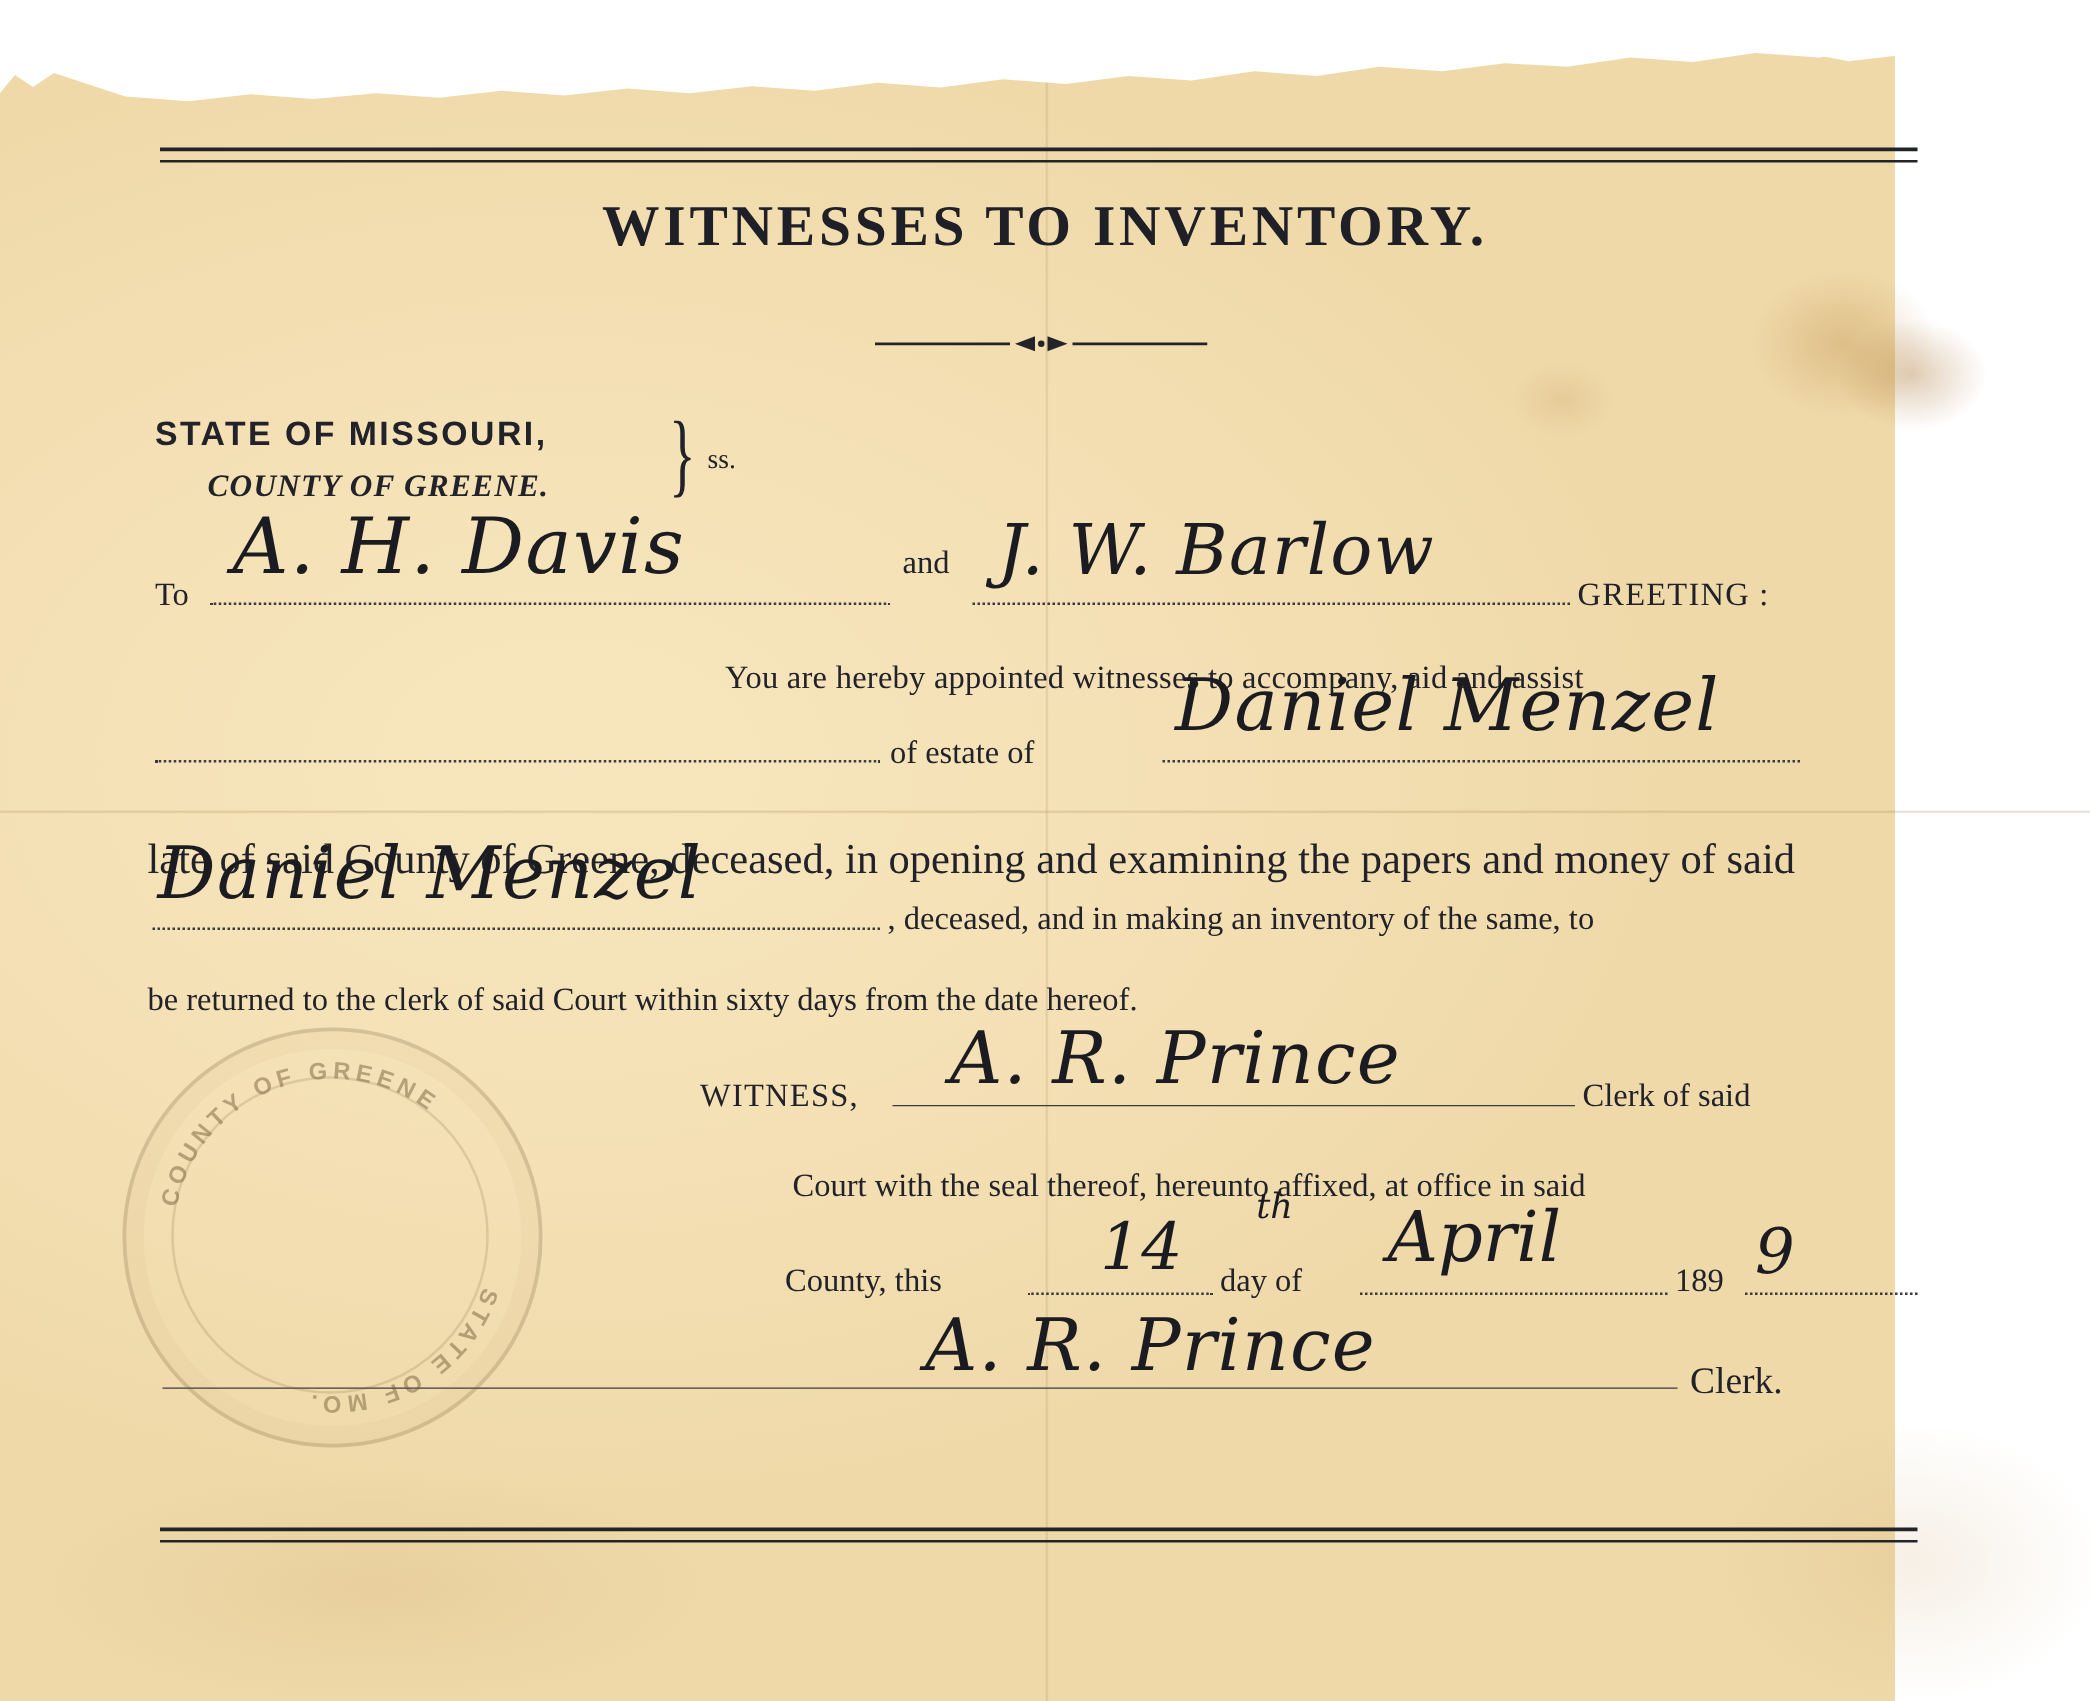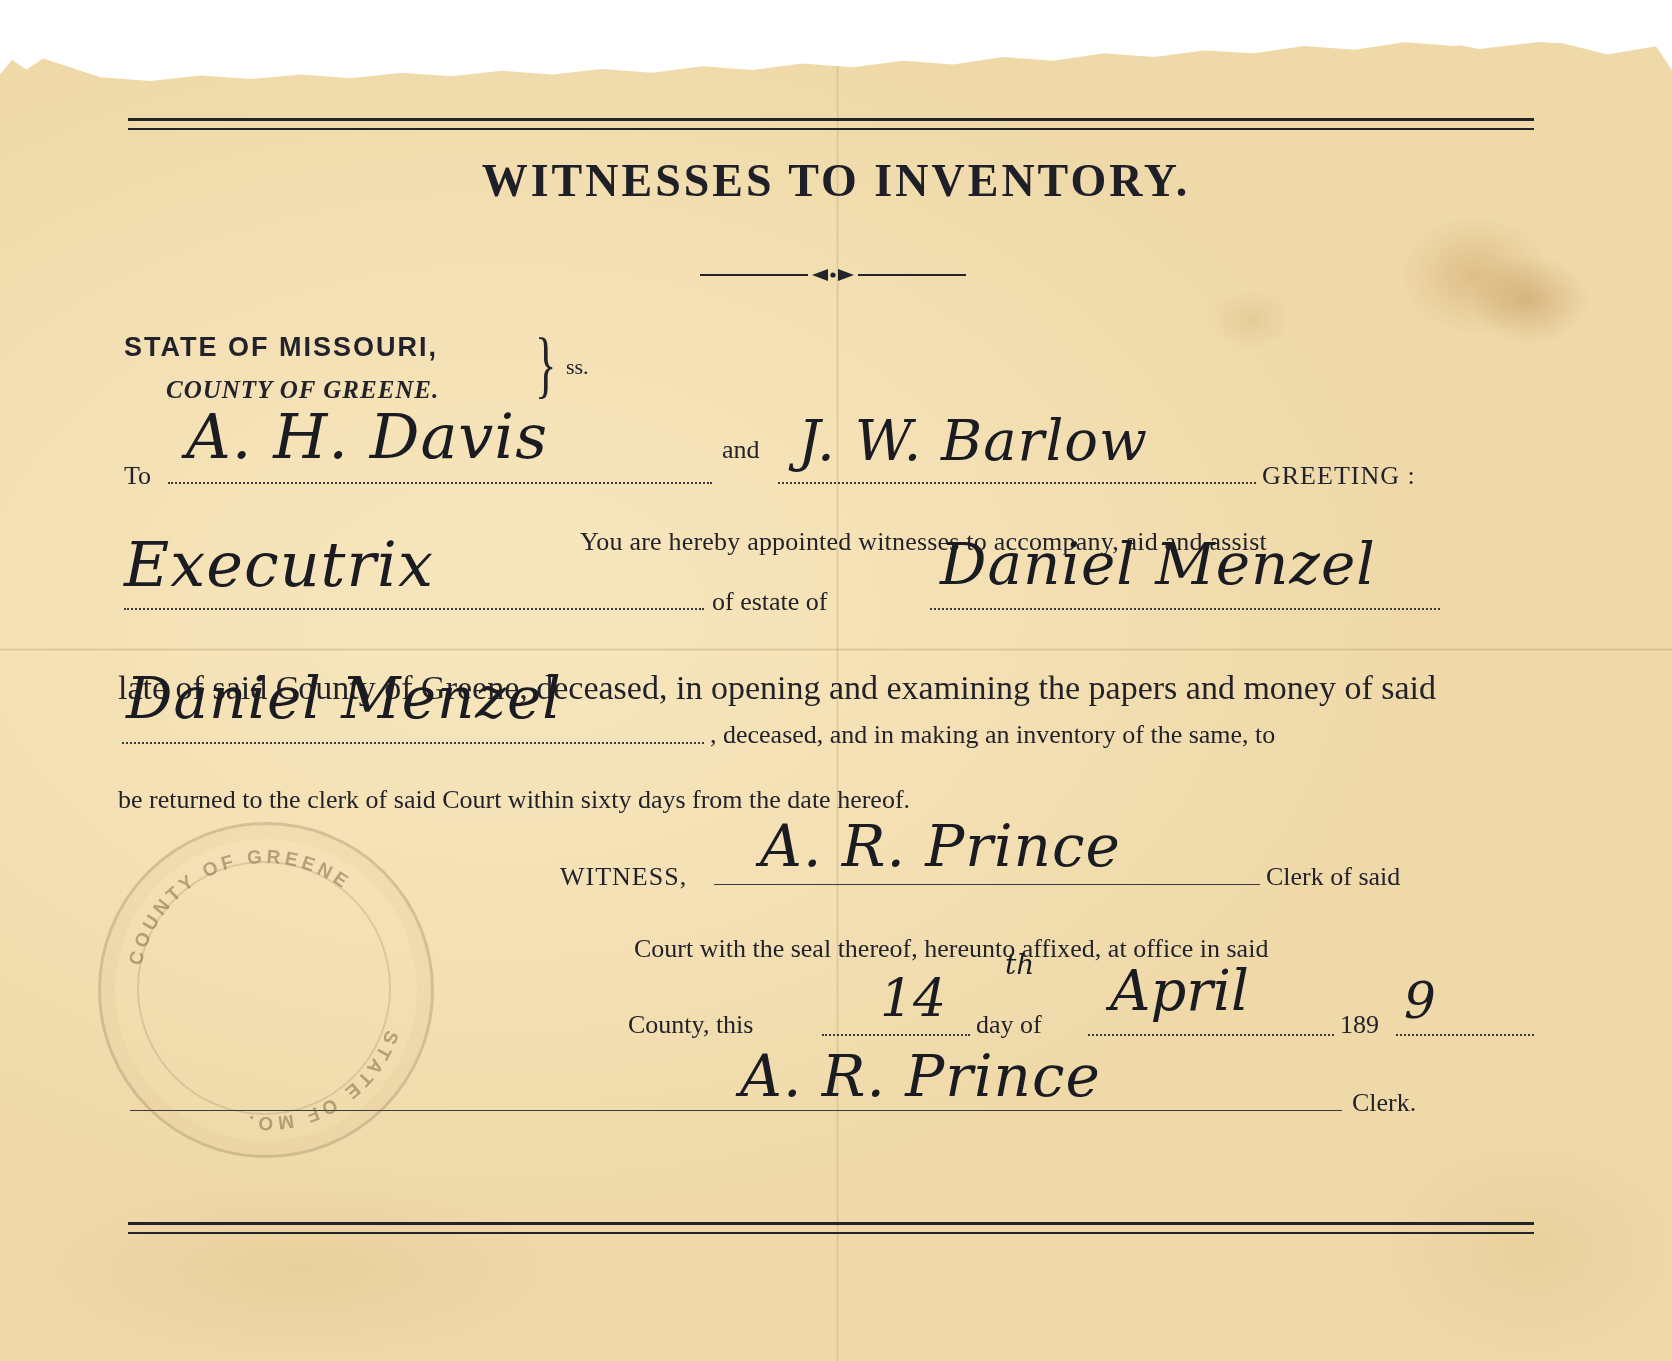--- a/index.html
+++ b/index.html
@@ -13,21 +13,21 @@
     position: relative;
     overflow: hidden;
     font-family: "Liberation Serif", serif;
   }
 
   
   .paper {
     position: absolute;
     left: 0;
     top: 0;
-    width: 1672px;
+    width: 1516px;
     height: 1361px;
     background:
       radial-gradient(ellipse 900px 600px at 30% 45%, #f7e6bd 0%, #f4e0b4 55%, #efd9a9 100%);
   }
   
   .torn-top {
     position: absolute;
     left: 0; top: 0;
     width: 1672px; height: 92px;
     background: #ffffff;
@@ -152,21 +152,21 @@
   .late-line { left: 118px; top: 669px; font-size: 34px; text-align: right; }
   .deceased-line { left: 710px; top: 720px; font-size: 26px; }
   .returned-line { left: 118px; top: 785px; font-size: 26px; }
 
   .witness-lbl { left: 560px; top: 862px; font-size: 26px; letter-spacing: 1px; }
   .clerkofsaid { left: 1266px; top: 862px; font-size: 26px; }
   .court-seal-line { left: 634px; top: 934px; font-size: 26px; }
   .county-this { left: 628px; top: 1010px; font-size: 26px; }
   .day-of { left: 976px; top: 1010px; font-size: 26px; }
   .year-189 { left: 1340px; top: 1010px; font-size: 26px; }
-  .clerk-end { left: 1352px; top: 1088px; font-size: 26px; }
+  .clerk-end { left: 1352px; top: 1088px; font-size: 30px; }
 
   
   .fill {
     position: absolute;
     border-bottom: 2px dotted #3a3b42;
     height: 0;
   }
   .fill.solid { border-bottom: 1.5px solid #3a3b42; }
 
   
@@ -242,21 +242,20 @@
 
   <div class="t lbl and-lbl">and</div>
   <div class="fill" style="left:778px; top:482px; width:478px;"></div>
   <div class="hw" style="left:798px; top:408px; font-size:56px; letter-spacing:1px;">J. W. Barlow</div>
 
   <div class="t lbl greet-lbl">GREETING :</div>
 
   <div class="t appointed">You are hereby appointed witnesses to accompany, aid and assist</div>
 
   <div class="fill" style="left:124px; top:608px; width:580px;"></div>
-  <div class="hw" style="left:124px; top:528px; font-size:62px; letter-spacing:1px;">Executrix</div>
 
   <div class="t lbl ofestate">of estate of</div>
   <div class="fill" style="left:930px; top:608px; width:510px;"></div>
   <div class="hw" style="left:940px; top:530px; font-size:58px; letter-spacing:1px;">Daniel Menzel</div>
 
   <div class="t late-line">late of said County of Greene, deceased, in opening and examining the papers and money of said</div>
 
   <div class="fill" style="left:122px; top:742px; width:582px;"></div>
   <div class="hw" style="left:126px; top:664px; font-size:58px; letter-spacing:1px;">Daniel Menzel</div>
   <div class="t returned-line">be returned to the clerk of said Court within sixty days from the date hereof.</div>

